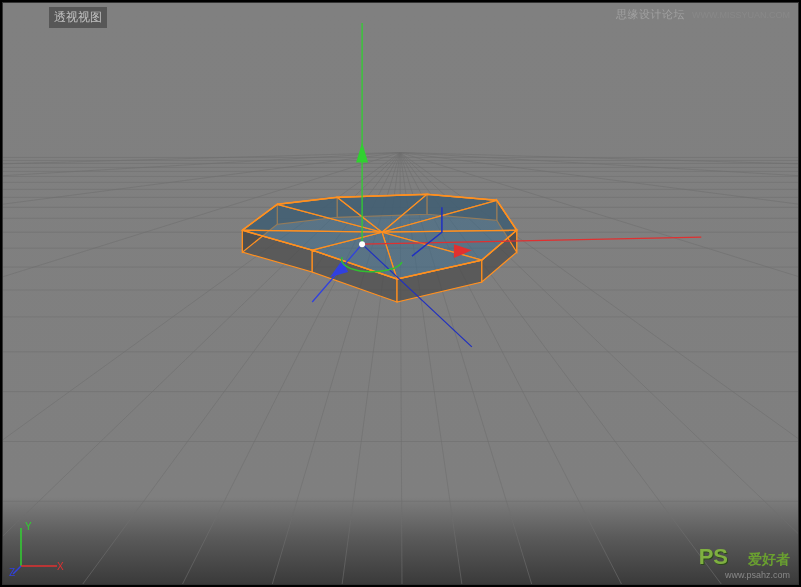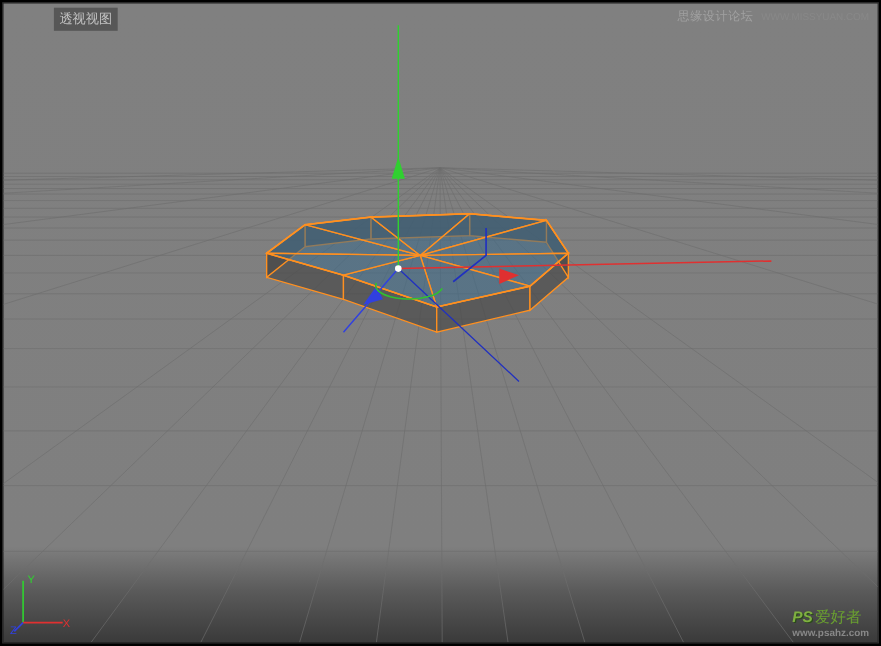--- a/index.html
+++ b/index.html
@@ -3,23 +3,23 @@
   <meta charset="utf-8">
   <style>
     * { margin: 0; padding: 0; box-sizing: border-box; }
     body { width: 801px; height: 587px; overflow: hidden; background: #000; font-family: Arial, sans-serif; position: relative; }
     .viewport { position: absolute; top: 2px; left: 2px; right: 2px; bottom: 2px; background: linear-gradient(to bottom, #808080 0%, #7f7f7f 85%, #5a5a5a 92%, #3a3a3a 100%); border: 1px solid #333; overflow: hidden; }
     .viewport-label { position: absolute; top: 4px; left: 6px; color: #c0c0c0; font-size: 12px; background: rgba(60,60,60,0.6); padding: 2px 5px; z-index: 10; margin-left: 40px; }
     .watermark-tr { position: absolute; top: 4px; right: 8px; color: #a0a0a0; font-size: 11px; z-index: 10; }
     .watermark-tr .wm-main { color: #a0a0a0; letter-spacing: 0.5px; margin-top: 30px; }
     .watermark-tr .wm-url { font-size: 9px; color: #888; margin-left: 4px; }
     .watermark-br { position: absolute; bottom: 4px; right: 8px; z-index: 10; font-family: Arial; }
-    .watermark-br .ps { color: #7fb040; font-size: 14px; font-weight: bold; font-style: italic; text-shadow: 1px 1px 0 #2a4a1a; }
-    .watermark-br .psc { color: #6aa030; font-size: 14px; font-weight: normal; margin-left: 2px; }
-    .watermark-br .url { color: #888; font-size: 9px; display: block; text-align: left; font-weight: bold; }
+    .watermark-br .ps { color: #7fb040; font-size: 22px; font-weight: bold; text-shadow: 1px 1px 0 #2a4a1a; }
+    .watermark-br .psc { color: #6aa030; font-size: 14px; font-weight: bold; margin-left: 20px; }
+    .watermark-br .url { color: #888; font-size: 9px; display: block; text-align: right; }
     .grid-svg, .scene-svg { position: absolute; top: 0; left: 0; width: 100%; height: 100%; }
     .axis-indicator { position: absolute; bottom: 6px; left: 6px; width: 60px; height: 60px; z-index: 10; }
     .mesh-face { fill: #3a6a8a; fill-opacity: 0.55; stroke: #ff9020; stroke-width: 1.2; }
     .mesh-side { fill: #4a4a4a; fill-opacity: 0.7; stroke: #ff9020; stroke-width: 1.2; }
     .mesh-edge { stroke: #ff9020; stroke-width: 1.5; fill: none; }
   </style>
 </head>
 <body>
 
 <div class="viewport">

